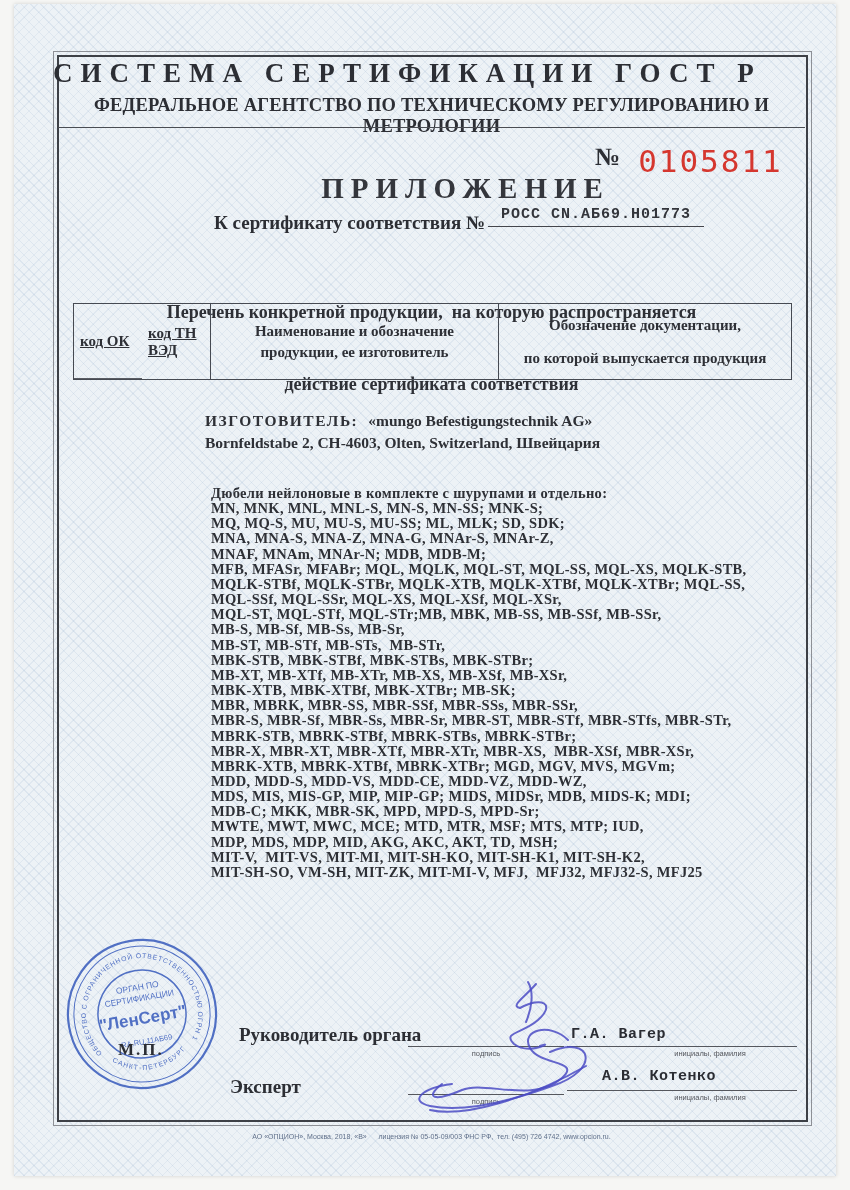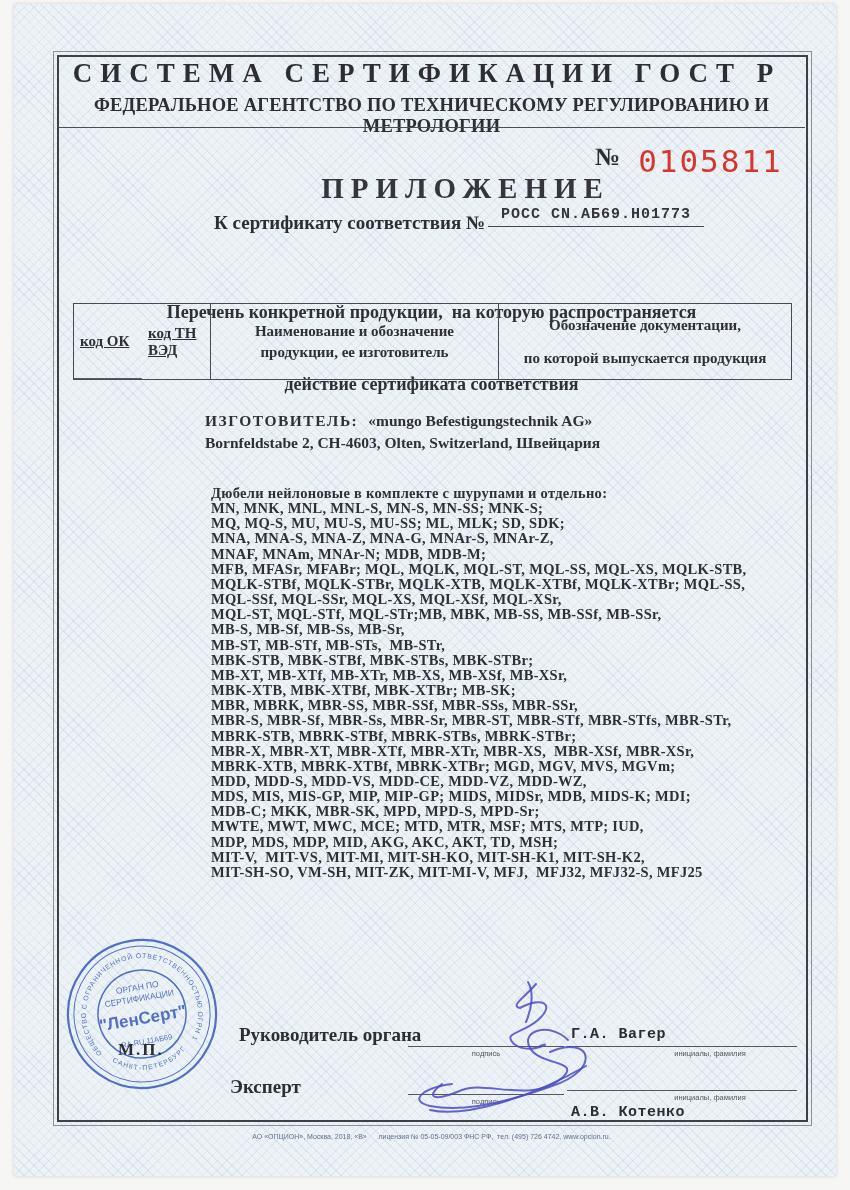--- a/index.html
+++ b/index.html
@@ -16,21 +16,21 @@
       repeating-linear-gradient(45deg, rgba(135,165,200,.16) 0 1px, transparent 1px 7px),
       repeating-linear-gradient(-45deg, rgba(135,165,200,.13) 0 1px, transparent 1px 7px);
     box-shadow:0 0 4px rgba(0,0,0,.15);
   }
   .frame{
     position:absolute;left:53px;top:51px;width:757px;height:1073px;
     border:1px solid #8d9096;
   }
   .frame-inner{position:absolute;inset:3px;border:2px solid #3d4046;}
   .hdr-title1{
-    position:absolute;left:53px;top:58px;width:748px;text-align:center;
+    position:absolute;left:53px;top:58px;width:748px;
     font-size:27px;font-weight:bold;letter-spacing:8px;color:#2c2e34;
   }
   .hdr-title2{
     position:absolute;left:53px;top:95px;width:757px;text-align:center;
     font-size:18.5px;font-weight:bold;letter-spacing:0.2px;color:#2c2e34;
   }
   .hdr-divider{
     position:absolute;left:58px;top:127px;width:747px;height:0;
     border-top:1.5px solid #4a4d53;
   }
@@ -213,21 +213,21 @@
   <div class="sig-role r1">Руководитель органа</div>
   <div class="sig-line" style="left:408px;top:1046px;width:156px;"></div>
   <div class="sig-caption" style="left:408px;top:1049px;width:156px;">подпись</div>
   <div class="sig-name" style="left:571px;top:1026px;text-align:right;">Г.А. Вагер</div>
   <div class="sig-line" style="left:567px;top:1046px;width:230px;"></div>
   <div class="sig-caption" style="left:630px;top:1049px;width:160px;">инициалы, фамилия</div>
 
   <div class="sig-role r2">Эксперт</div>
   <div class="sig-line" style="left:408px;top:1094px;width:156px;"></div>
   <div class="sig-caption" style="left:408px;top:1097px;width:156px;">подпись</div>
-  <div class="sig-name" style="left:571px;top:1068px;margin-top:36px;">А.В. Котенко</div>
+  <div class="sig-name" style="left:602px;top:1068px;">А.В. Котенко</div>
   <div class="sig-line" style="left:567px;top:1090px;width:230px;"></div>
   <div class="sig-caption" style="left:630px;top:1093px;width:160px;">инициалы, фамилия</div>
 
   <svg class="sig-ink" style="left:440px;top:978px;" width="170" height="80" viewBox="0 0 170 80">
     <path d="M 96,6 C 84,20 70,28 80,30 C 102,18 116,26 98,42 C 82,56 62,54 74,66 C 90,78 116,62 100,68"></path>
     <path d="M 88,4 C 94,14 92,30 86,44"></path>
   </svg>
   <svg class="sig-ink" style="left:400px;top:1022px;" width="240" height="95" viewBox="0 0 240 95">
     <path d="M 168,18 C 150,0 120,8 130,26 C 140,44 182,38 162,56 C 132,82 84,58 62,68 C 34,80 24,76 42,62"></path>
     <path d="M 150,30 C 192,12 202,48 152,64 C 102,82 58,90 30,84 C 8,79 22,66 52,62"></path>

